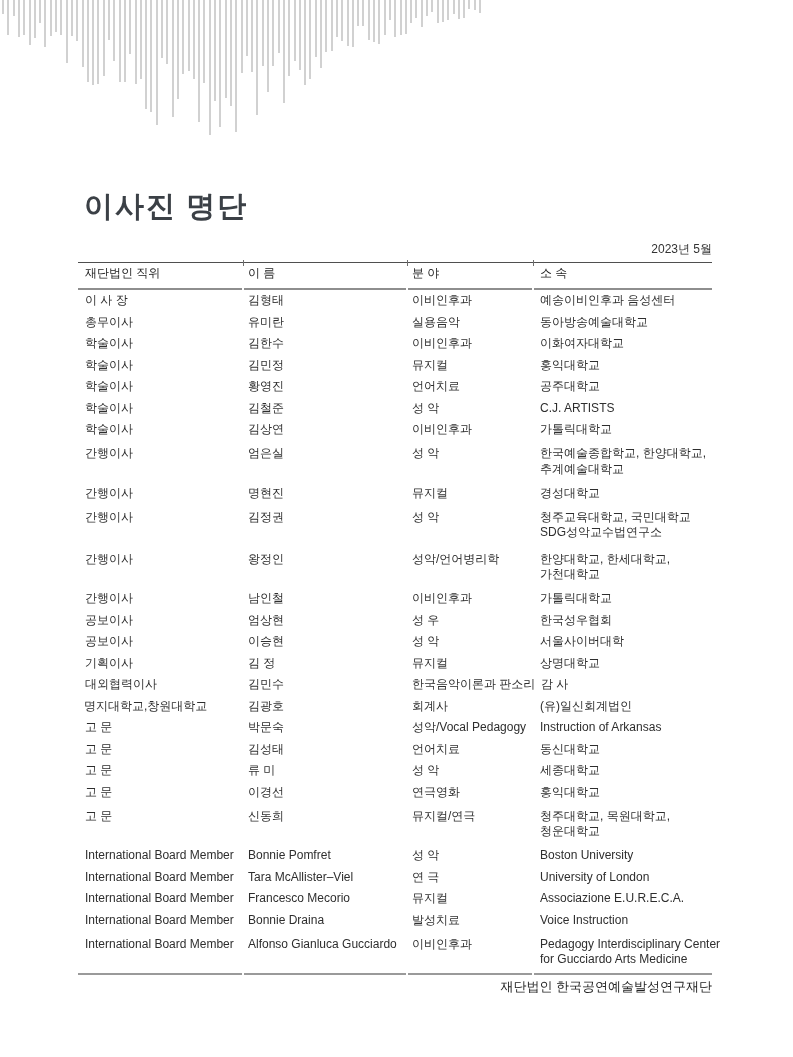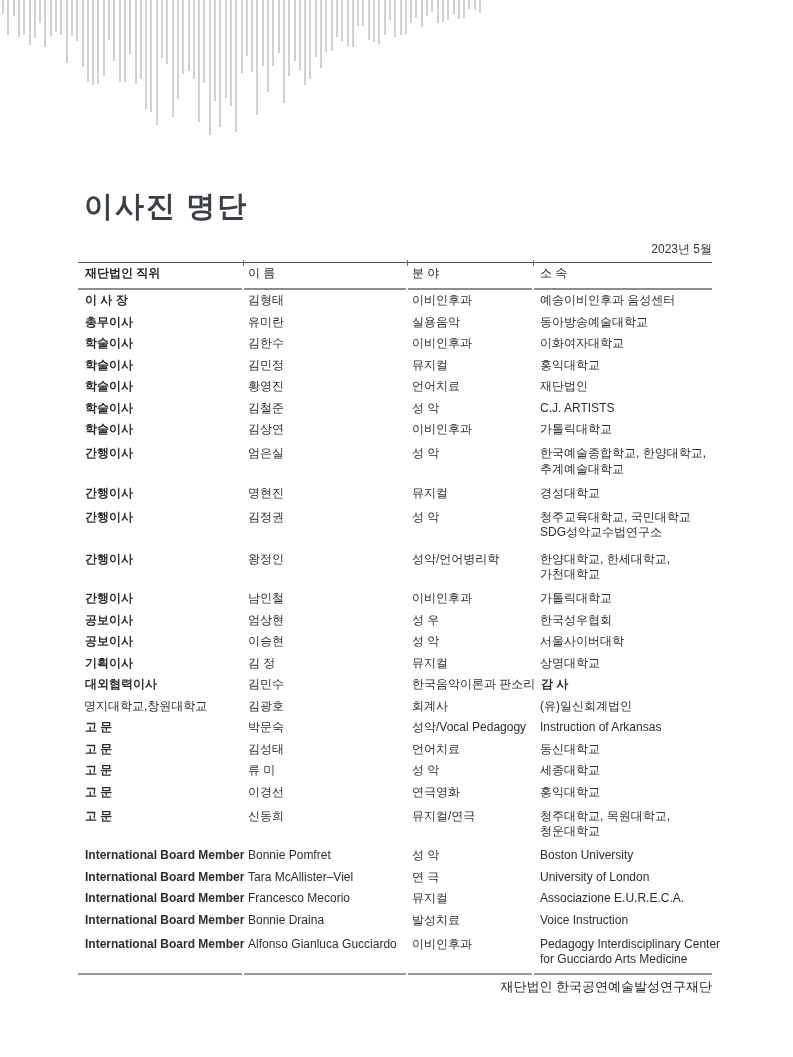--- a/index.html
+++ b/index.html
@@ -24,21 +24,21 @@
   .thead{border-top:1px solid #4f4f4f;position:relative;}
   .tick{position:absolute;width:1px;height:6px;top:-3px;background:#6f6f6f;}
   .hc{
     padding:3px 0 6.5px 4px;border-bottom:2px solid #8e8e8e;
     font-size:12px;color:#222;line-height:15.5px;white-space:nowrap;
   }
   .c{
     padding:3px 0 3px 4px;font-size:12px;color:#2e2e2e;line-height:15.5px;white-space:nowrap;
   }
   .c.tall{padding-top:5.5px;padding-bottom:5.5px;}
-  .col1{padding-left:7px;font-weight:bold;}
+  .col1{padding-left:7px;}
   .col4{padding-left:6px;}
   .line{line-height:15.5px;white-space:nowrap;}
   .bc{border-top:2px solid #9a9a9a;height:0;}
   .footer{
     text-align:right;font-size:13px;color:#222;margin-top:4px;line-height:16px;
   }
 </style>
 </head>
 <body>
 
@@ -171,21 +171,21 @@
       <div class="c col1">학술이사</div>
       <div class="c ">김민정</div>
       <div class="c ">뮤지컬</div>
       <div class="c col4">
         <div class="line">홍익대학교</div>
       </div>
       <div class="c col1">학술이사</div>
       <div class="c ">황영진</div>
       <div class="c ">언어치료</div>
       <div class="c col4">
-        <div class="line">재단법인</div>
+        <div class="line">공주대학교</div>
       </div>
       <div class="c col1">학술이사</div>
       <div class="c ">김철준</div>
       <div class="c ">성 악</div>
       <div class="c col4">
         <div class="line">C.J. ARTISTS</div>
       </div>
       <div class="c col1">학술이사</div>
       <div class="c ">김상연</div>
       <div class="c ">이비인후과</div>

